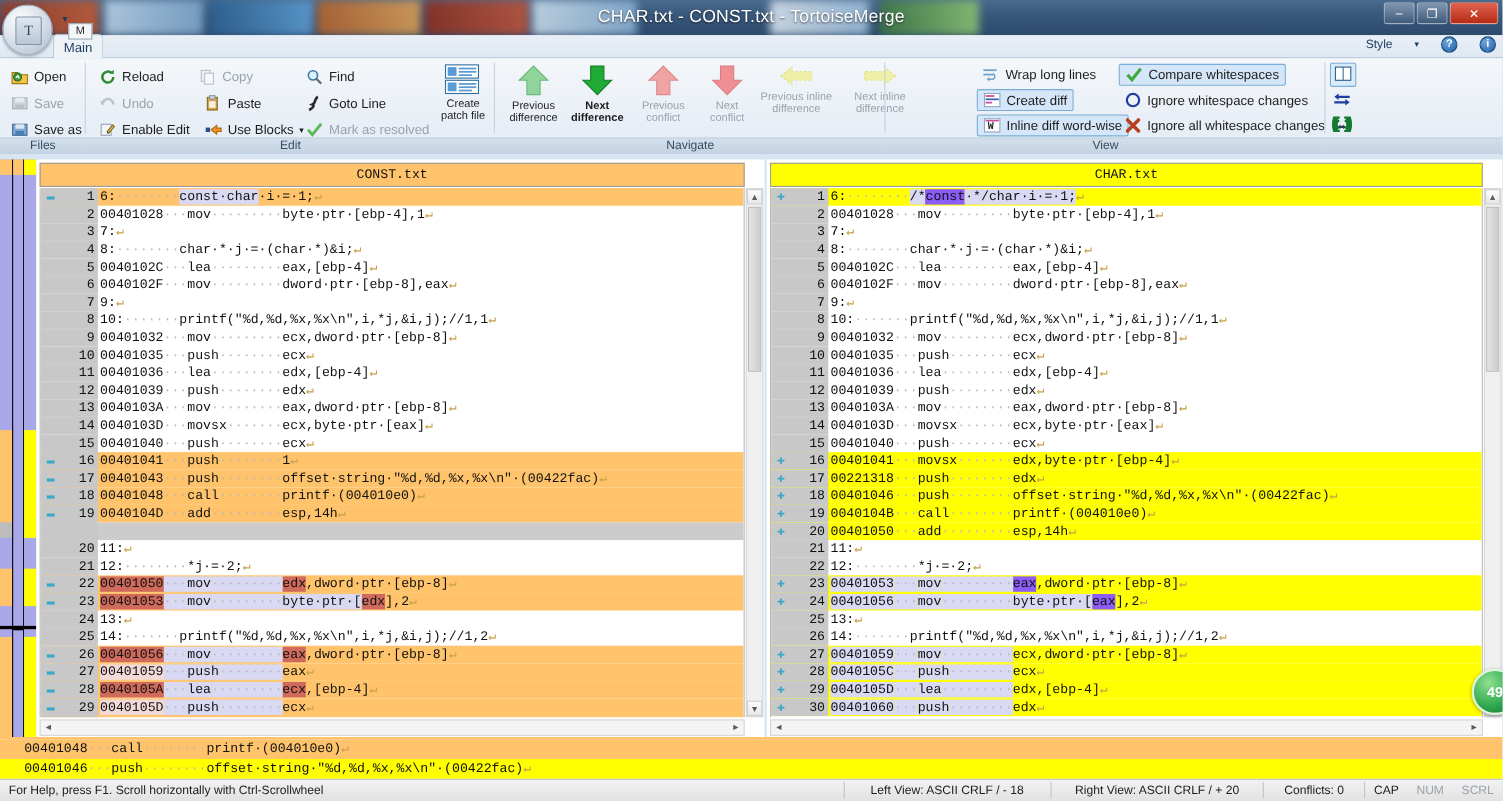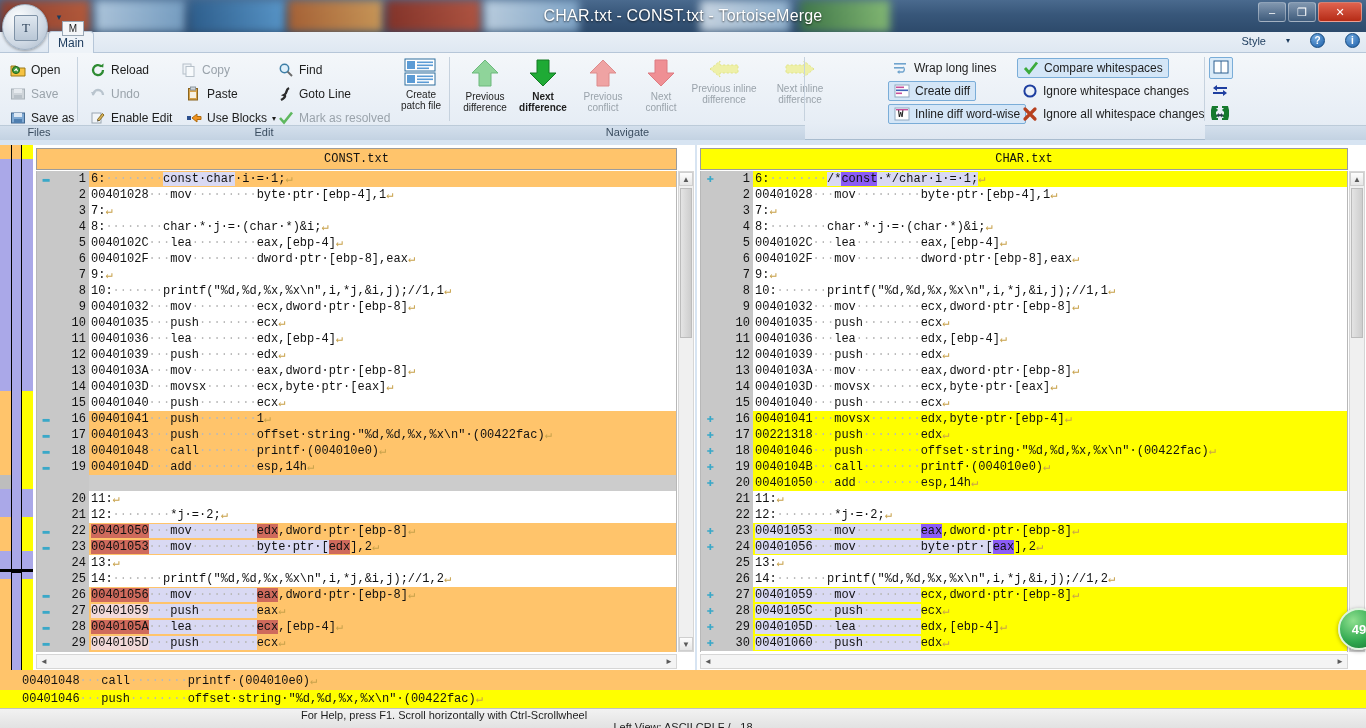--- a/index.html
+++ b/index.html
@@ -218,21 +218,21 @@
   .bleft-gut {
     position: absolute; left: 0; top: 0; width: 22px; height: 38px;
     background: #fff; border-right: 1px solid #d8d8d8;
   }
 
   
   .statusbar {
     position: absolute; left: 0; top: 708px; width: 1366px; height: 20px;
     background: linear-gradient(180deg,#f2f2f2,#e2e2e2);
     border-top: 1px solid #c2c2c2;
-    display: flex; align-items: center; font-size: 11px; color: #1d1d1d; flex-direction: column;
+    display: flex; align-items: center; font-size: 11px; color: #1d1d1d;
   }
   .sb-cell { padding: 0 8px; height: 18px; display: flex; align-items: center; }
   .sb-div { width: 1px; height: 15px; background: #c4c4c4; }
   .sb-dim { color: #9aa3ab; }
 
   .green-badge {
     position: absolute; right: -14px; top: 608px; width: 42px; height: 42px;
     border-radius: 50%;
     background: radial-gradient(circle at 35% 28%, #8fe08f, #2fa84f 58%, #15702f 100%);
     border: 2px solid #dff4df;
@@ -527,20 +527,21 @@
       <div class="toggle" style="left:212px;top:51px;">
         <span class="ico">
             <svg width="16" height="16" viewBox="0 0 16 16">
               <path d="M3 3 L13 13 M13 3 L3 13" stroke="#b7401f" stroke-width="3.2" stroke-linecap="round"></path>
             </svg>
           </span>
         <span>Ignore all whitespace changes</span>
       </div>
 
       <div class="sep"></div>
+      <div class="glabel">View</div>
     </div>
 
     <div class="rgroup" style="left:1205px;width:161px;">
       <div style="position:absolute;left:4px;top:4px;width:24px;height:22px;background:#d9eaf8;border:1px solid #7aadd8;border-radius:2px;display:flex;align-items:center;justify-content:center;">
         <span class="ico">
             <svg width="16" height="14" viewBox="0 0 16 14">
               <rect x="1" y="1" width="14" height="12" fill="#fff" stroke="#2c5f8f"></rect>
               <rect x="7.6" y="1" width="0.9" height="12" fill="#2c5f8f"></rect>
             </svg>
           </span>

